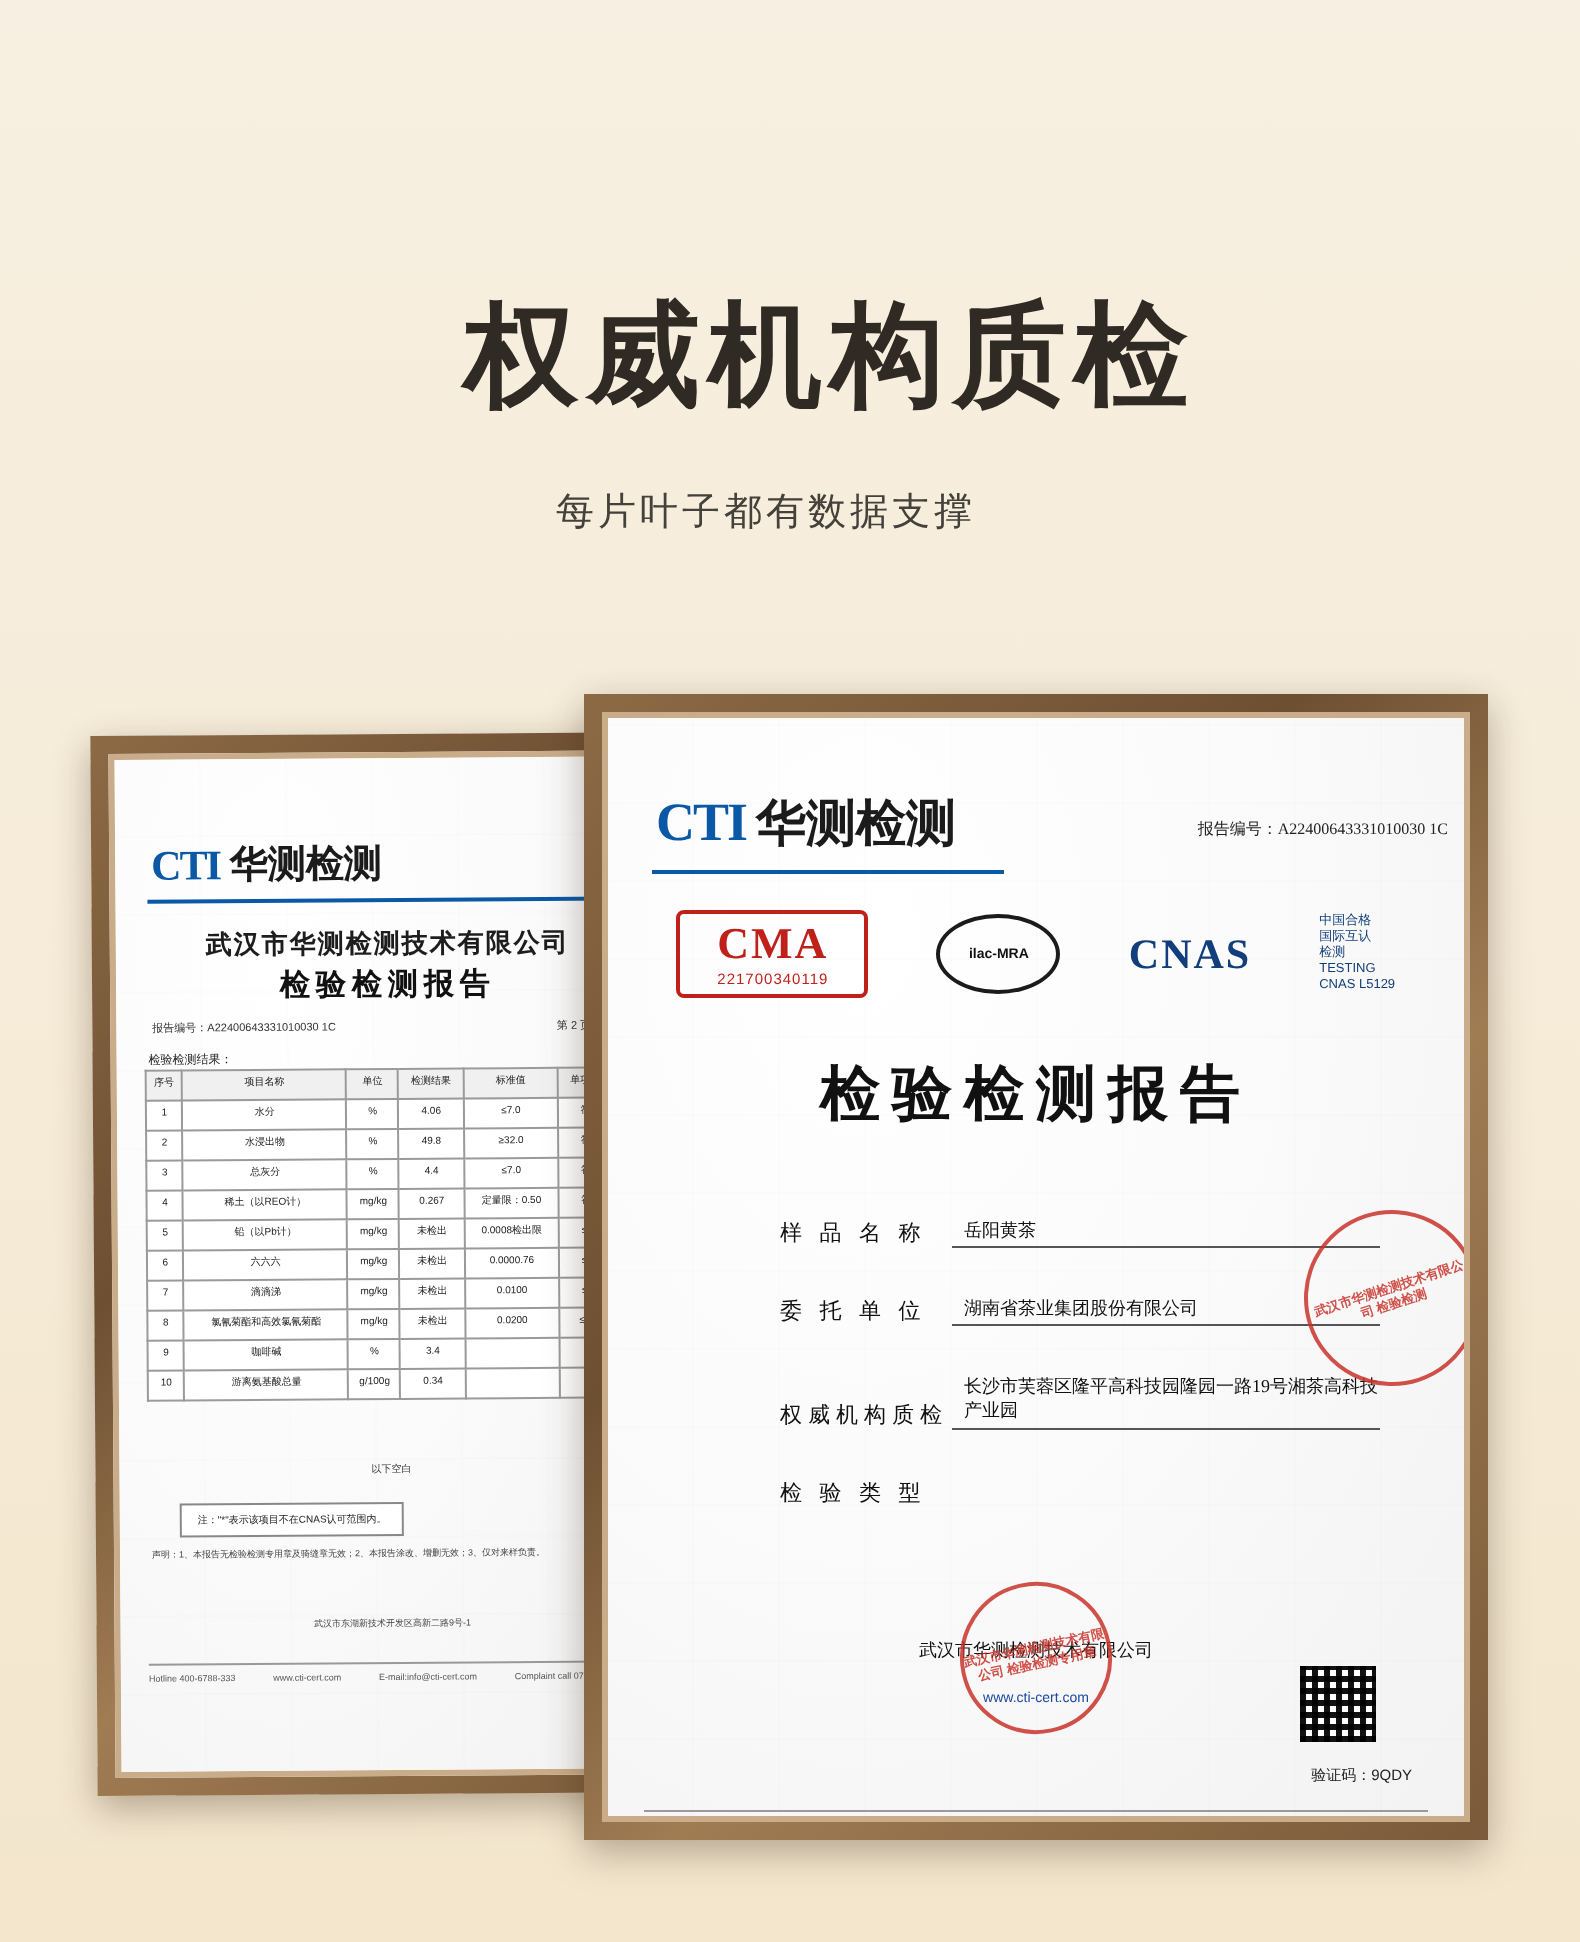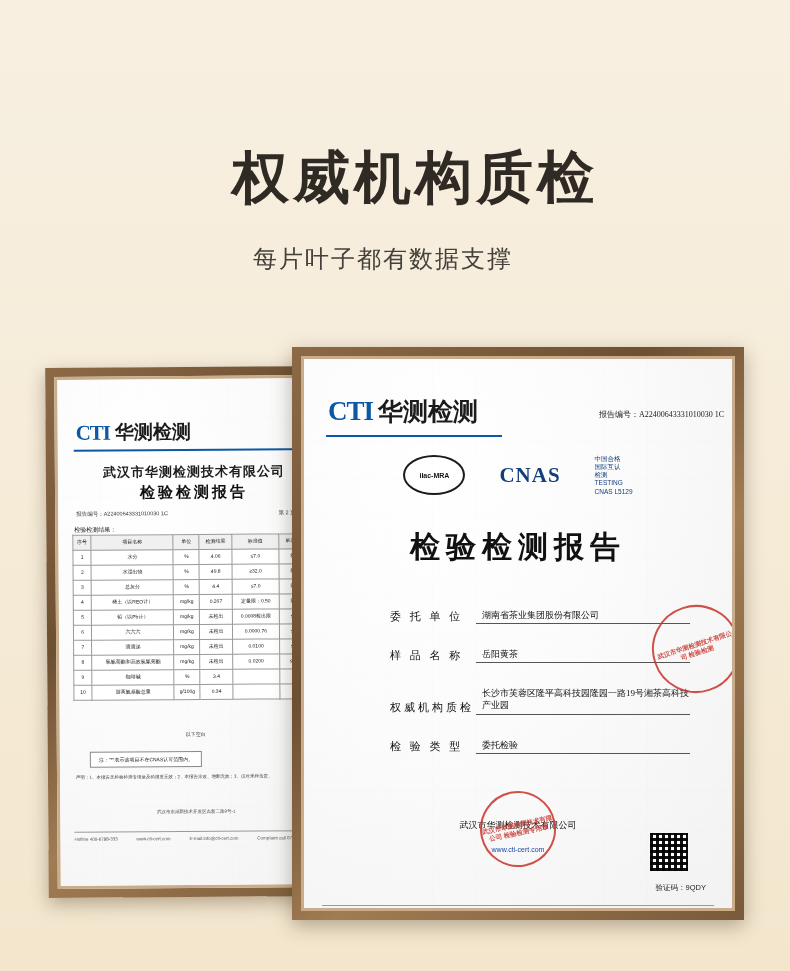--- a/index.html
+++ b/index.html
@@ -24,21 +24,21 @@
     font-weight: bold;
     letter-spacing: 4px;
     color: #2f2a24;
     font-family: "Liberation Serif", serif;
     margin-left: 20px;
   }
   .subhead {
     position: absolute;
     top: 243px; left: 0; width: 766px;
     text-align: center;
-    font-size: 24px;
+    font-size: 19px;
     letter-spacing: 2px;
     color: #44403a;
     font-family: "Liberation Serif", serif;
   }
 
   
   .frame {
     position: absolute;
     background: linear-gradient(135deg,#8d6a46 0%, #6d4f32 35%, #a07c53 60%, #7a5a3a 100%);
     padding: 9px;
@@ -355,51 +355,54 @@
           <span class="cti-mark">CTI</span>
           <span class="cti-cn">华测检测</span>
         </div>
         <div class="f-rule blue-rule"></div>
 
         <div class="f-reportno">
           <span>报告编号：</span><span>A22400643331010030 1C</span>
         </div>
 
         <div class="f-badges">
+          <div class="cma">
+            <span class="cma-txt">CMA</span>
+            <span class="cma-no">221700340119</span>
+          </div>
           <div class="ilac">ilac-MRA</div>
           <div>
             <span class="cnas">CNAS</span>
           </div>
           <div class="cnas-cn">
             <div>中国合格</div>
             <div>国际互认</div>
             <div>检测</div>
             <div>TESTING</div>
             <div>CNAS L5129</div>
           </div>
         </div>
 
         <div class="f-title">检验检测报告</div>
 
         <div class="f-fields" id="front-fields">
             <div class="f-row">
+              <div class="f-label">样 品 名 称</div>
+              <div class="f-value">岳阳黄茶</div>
+            </div>
+            <div class="f-row">
               <div class="f-label">委 托 单 位</div>
               <div class="f-value">湖南省茶业集团股份有限公司</div>
-            </div>
-            <div class="f-row">
-              <div class="f-label">样 品 名 称</div>
-              <div class="f-value">岳阳黄茶</div>
             </div>
             <div class="f-row">
               <div class="f-label">权威机构质检</div>
               <div class="f-value">长沙市芙蓉区隆平高科技园隆园一路19号湘茶高科技产业园</div>
             </div>
             <div class="f-row">
               <div class="f-label">检 验 类 型</div>
-              <div class="f-value">委托检验</div>
             </div>
           </div>
 
         <div class="f-org1">武汉市华测检测技术有限公司</div>
         <div class="f-org3">www.cti-cert.com</div>
 
         <div class="qr"></div>
         <div class="f-verify">
           <span>验证码：</span><span>9QDY</span>
         </div>

